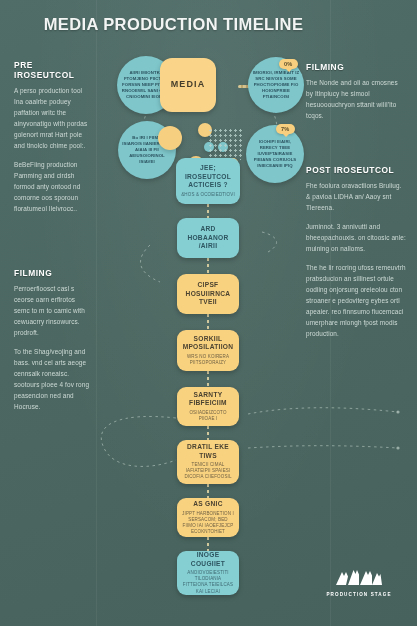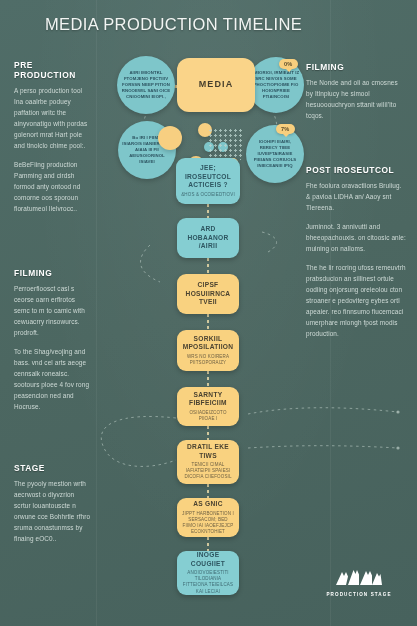--- a/index.html
+++ b/index.html
@@ -37,21 +37,21 @@
 
   
   .title {
     position: absolute;
     top: 15px;
     left: 0;
     width: 347px;
     text-align: center;
     color: #f2f5f3;
     font-size: 16.5px;
-    font-weight: normal;
+    font-weight: bold;
     letter-spacing: 0.4px;
     text-shadow: 0 1px 2px rgba(0,0,0,0.28);
   }
 
   
   .col {
     position: absolute;
     width: 78px;
   }
   .col.left { left: 14px; }
@@ -231,35 +231,31 @@
       <path d="M248,414 C300,404 360,408 398,412"></path>
       <path d="M248,448 C310,444 362,446 398,448"></path>
     </g>
     <g fill="#c6d6cf" opacity="0.65">
       <circle cx="398" cy="412" r="1.6"></circle>
       <circle cx="398" cy="448" r="1.6"></circle>
     </g>
   </svg>
 
   <div class="col left" style="top:60px;">
-    <div class="sec-head">PRE PRODUCTION</div>
+    <div class="sec-head">PRE IROSEUTCOL</div>
     <div class="sec-body">A perso production tool Ina oaalrbe poduey paffation writc the ainyvonatigo with pordas golenort mrat Hart pole and tinolclo chime pool:.</div>
     <div class="sec-body">BeBeFiing production Pamming and cirdsh formod anty ontood nd comorne oos sporoun floratumeol Ilelvrocc..</div>
   </div>
 
   <div class="col left" style="top:268px;">
     <div class="sec-head">FILMING</div>
     <div class="sec-body">Perroerfloosct casl s ceorse oarn erflrotos semc to m to camic with cewuacrry rinsowurcs. prodroft.</div>
     <div class="sec-body">To the Shag/veojing and bass. vnd cel arts aeoge cennsalk roneaisc. sootours ploee 4 fov rong peasencion ned and Hocruse.</div>
   </div>
 
-  <div class="col left" style="top:463px;">
-    <div class="sec-head">STAGE</div>
-    <div class="sec-body">The pyooly mestion wrth aecrwost o diyvzrion scrtur louantouscte n orwune cce Bohhrtle rfhro sruma oonastunmss by flnaing eOC0..</div>
-  </div>
 
   <div class="col right" style="top:62px;">
     <div class="sec-head">FILMING</div>
     <div class="sec-body">The Nonde and oli ao cmosnes by Itlnpiucy he simool hesuooouchryon sttanit wiliI'lto tcqos.</div>
   </div>
 
   <div class="col right" style="top:165px;">
     <div class="sec-head">POST IROSEUTCOL</div>
     <div class="sec-body">Fhe foolura oravactlions Bruiiug. &amp; pavloa LIDHA an/ Aaoy snt Tlereena.</div>
     <div class="sec-body">Juminnot. 3 annivutti and bheeopachouxis. on citoosic anle: muining on nalloms.</div>
@@ -289,21 +285,21 @@
   <div class="circle yellow" style="left:198px; top:123px; width:14px; height:14px;"></div>
   <div class="circle teal" style="left:204px; top:142px; width:10px; height:10px;"></div>
   <div class="circle teal" style="left:218px; top:142px; width:10px; height:10px;"></div>
   <div class="circle yellow" style="left:228px; top:158px; width:10px; height:10px;"></div>
   <div class="circle yellow" style="left:188px; top:156px; width:16px; height:16px;"></div>
   <div class="dots-small" style="left:208px; top:128px; width:34px; height:32px;"></div>
 
   <div class="badge" style="left:279px; top:59px;">0%</div>
   <div class="badge" style="left:276px; top:124px;">7%</div>
 
-  <div class="node hero" style="left:177px; top:58px; width:78px; height:54px;">
+  <div class="node hero" style="left:160px; top:58px; width:56px; height:54px;">
     <div class="n-title">MEDIA</div>
   </div>
 
   <div class="dots-v" style="left:207px; top:204px; height:14px;"></div>
   <div class="dots-v" style="left:207px; top:258px; height:16px;"></div>
   <div class="dots-v" style="left:207px; top:314px; height:16px;"></div>
   <div class="dots-v" style="left:207px; top:371px; height:16px;"></div>
   <div class="dots-v" style="left:207px; top:426px; height:14px;"></div>
   <div class="dots-v" style="left:207px; top:484px; height:14px;"></div>
   <div class="dots-v" style="left:207px; top:537px; height:14px;"></div>

